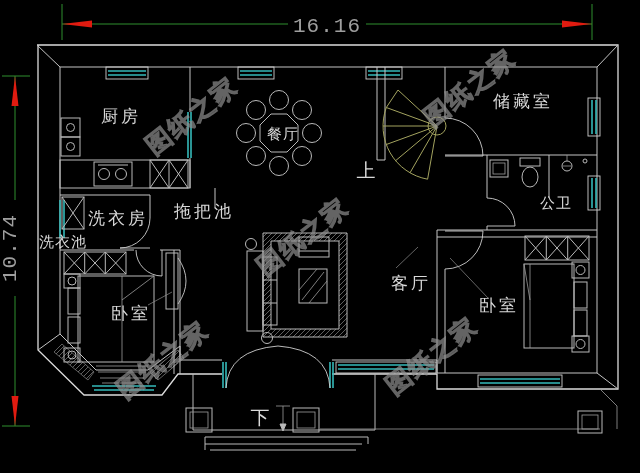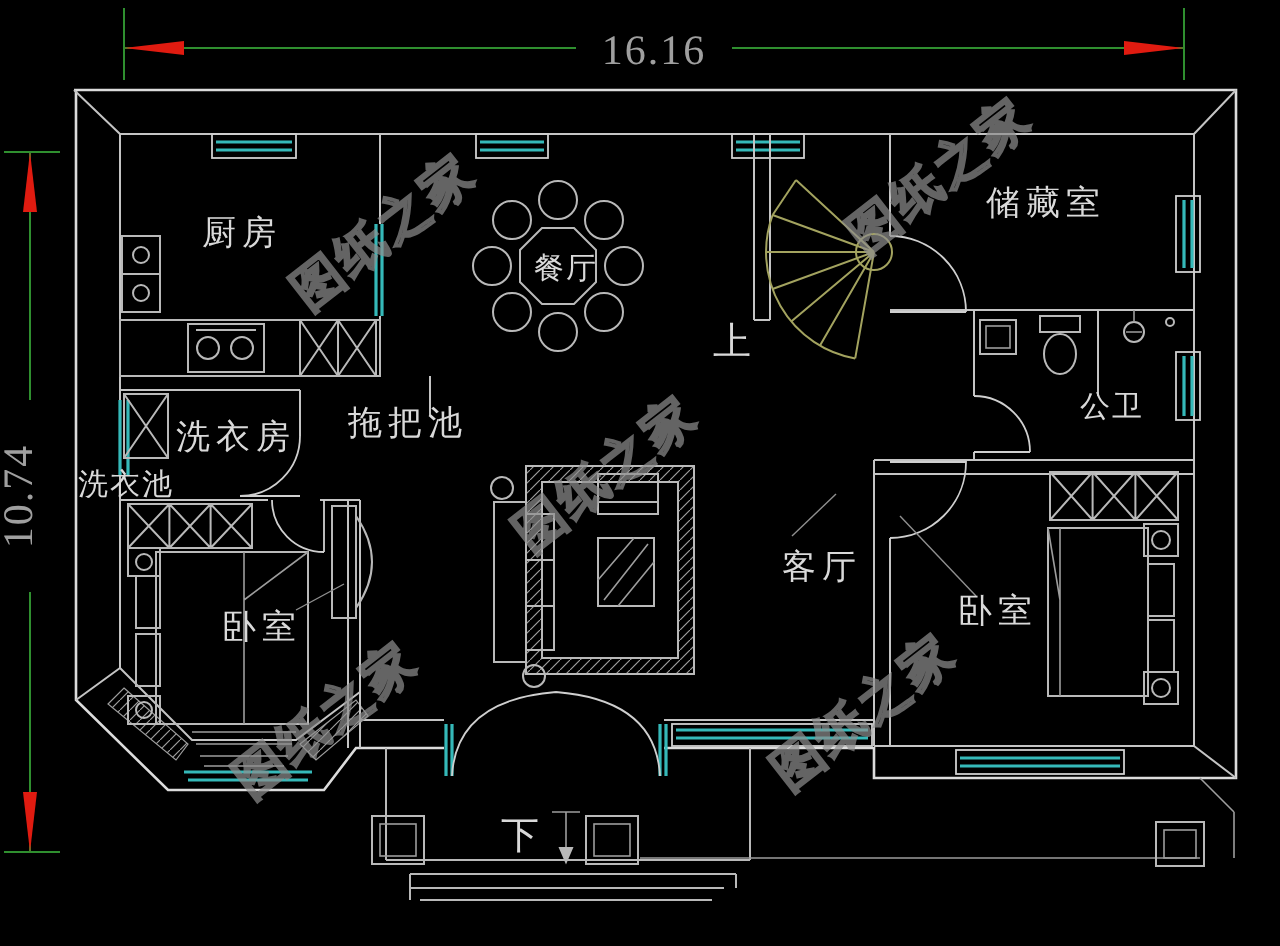--- a/index.html
+++ b/index.html
@@ -1,17 +1,17 @@
 <!DOCTYPE html>
 <html><head>
 <meta charset="utf-8">
 <style>
   html,body{margin:0;padding:0;background:#000;}
   #stage{position:relative;width:640px;height:468px;background:#000;overflow:hidden;
-         font-family:Liberation Serif, serif;}
+         font-family:Liberation Mono, monospace;}
   svg{position:absolute;inset:0;}
   .wall{stroke:#dcdcdc;stroke-width:1.3;fill:none;}
   .wall2{stroke:#c4c4c4;stroke-width:1;fill:none;}
   .furn{stroke:#b9b9b9;stroke-width:1;fill:none;}
   .furn-thin{stroke:#9d9d9d;stroke-width:.8;fill:none;}
   .win{stroke:#35b9b9;stroke-width:1.6;fill:none;}
   .winbox{stroke:#cfcfcf;stroke-width:.9;fill:none;}
   .dim{stroke:#2f8f2f;stroke-width:1;fill:none;}
   .arrow{fill:#e01b10;stroke:none;}
   .dimtxt{fill:#9f9f9f;font-size:21px;letter-spacing:1px;}

